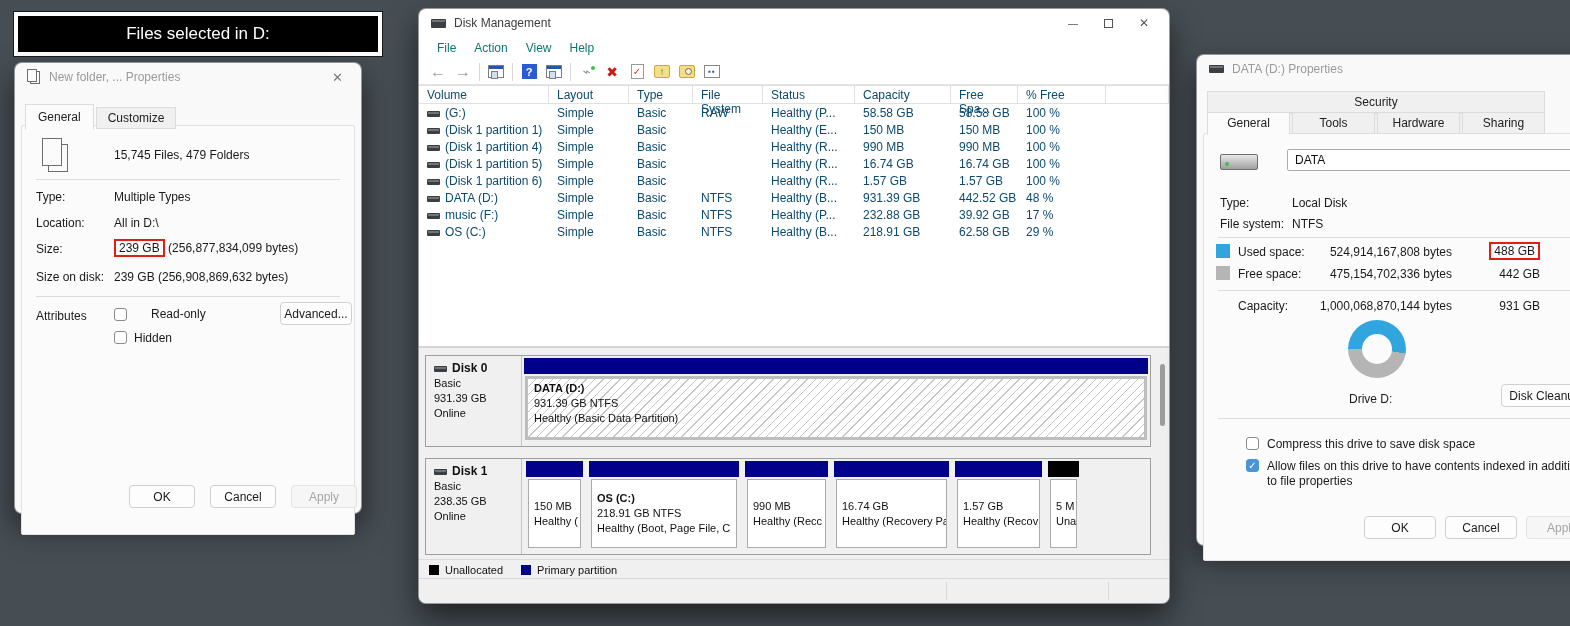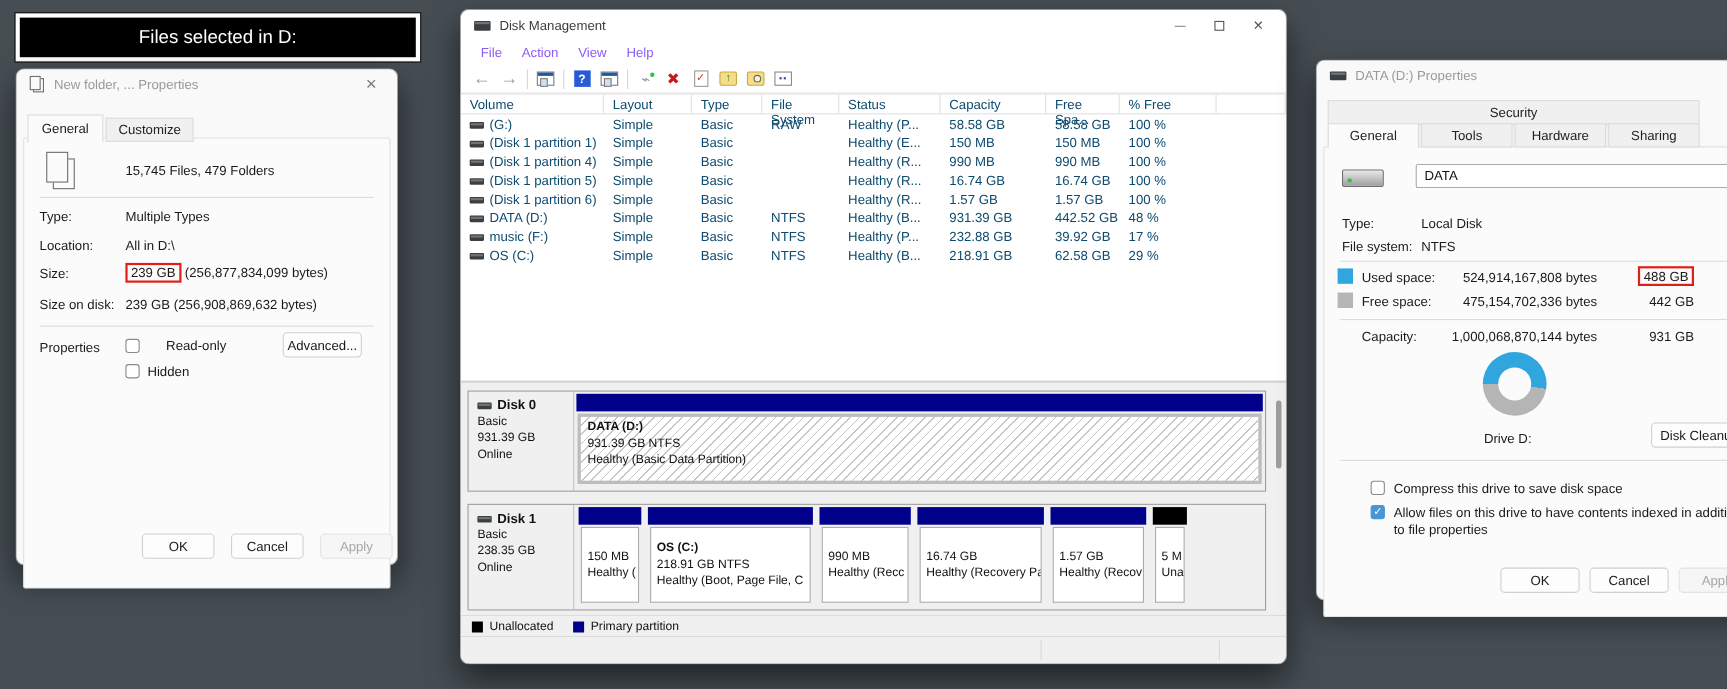--- a/index.html
+++ b/index.html
@@ -36,21 +36,21 @@
   .papers-icon .pg.b { left:6px; top:6px; }
   .papers-icon .pg.a { left:0; top:0; }
   .fp-buttons { position:absolute; right:4px; bottom:5px; display:flex; gap:15px; }
   .fp-buttons .btn { width:66px; }
 
   
   #diskmgmt { left:418px; top:8px; width:752px; height:596px; background:#fff; }
   #diskmgmt .titlebar { color:#3c3c3c; height:28px; }
   .win-controls { margin-left:auto; display:flex; align-items:center; gap:26px; color:#555; font-size:12px; padding-right:8px; }
   .max-box { width:9px; height:9px; border:1px solid #555; display:inline-block; }
-  .menubar { height:22px; display:flex; align-items:center; gap:2px; font-size:12px; color:#8b5cf6; padding-left:10px; }
+  .menubar { height:22px; display:flex; align-items:center; gap:2px; font-size:12px; color:#0f766e; padding-left:10px; }
   .menubar span { padding:2px 8px; }
   .toolbar { height:26px; display:flex; align-items:center; gap:7px; padding-left:10px; border-bottom:1px solid #e4e4e4; }
   .ticon { width:18px; height:17px; display:inline-flex; align-items:center; justify-content:center; font-size:13px; position:relative; }
   .arrow-g { color:#9a9d9f; font-size:16px; font-weight:bold; }
   .mini-win { width:16px; height:13px; border:1px solid #7d7d7d; background:#fff; position:relative; }
   .mini-win:before { content:""; position:absolute; left:0; top:0; right:0; height:3px; background:#2458a5; }
   .mini-win.pane:after { content:""; position:absolute; left:2px; top:5px; width:5px; height:6px; background:#cfe0f3; border:1px solid #7d7d7d; }
   .help-ic { width:15px; height:15px; background:#2a5bd7; color:#fff; font-weight:bold; font-size:11px; display:flex; align-items:center; justify-content:center; }
   .tool-ic { color:#8e9294; font-size:13px; }
   .tool-ic .dot { position:absolute; right:1px; top:3px; width:4px; height:4px; background:#39c04a; border-radius:50%; }
@@ -143,26 +143,26 @@
     <div class="fp-label" style="top:90px;">Location:</div>
     <div class="fp-value" style="top:90px;">All in D:\</div>
     <div class="fp-label" style="top:116px;">Size:</div>
     <div class="fp-value" style="top:113px;">
       <span class="redbox">239 GB</span>
       <span>(256,877,834,099 bytes)</span>
     </div>
     <div class="fp-label" style="top:144px;">Size on disk:</div>
     <div class="fp-value" style="top:144px;">239 GB (256,908,869,632 bytes)</div>
     <div class="hr" style="top:170px;"></div>
-    <div class="fp-label" style="top:183px;">Properties</div>
+    <div class="fp-label" style="top:183px;">Attributes</div>
     <div class="fp-value" style="top:181px; display:flex; align-items:center; gap:24px;">
       <span class="chk"></span>
       <span>Read-only</span>
     </div>
-    <div class="btn" style="position:absolute; right:25px; top:176px; width:72px;">Advanced...</div>
+    <div class="btn" style="position:absolute; right:2px; top:176px; width:72px;">Advanced...</div>
     <div class="fp-value" style="top:205px; display:flex; align-items:flex-start; gap:7px;">
       <span class="chk"></span>
       <span>Hidden</span>
     </div>
   </div>
   <div class="fp-buttons">
     <span class="btn">OK</span>
     <span class="btn">Cancel</span>
     <span class="btn disabled">Apply</span>
   </div>

